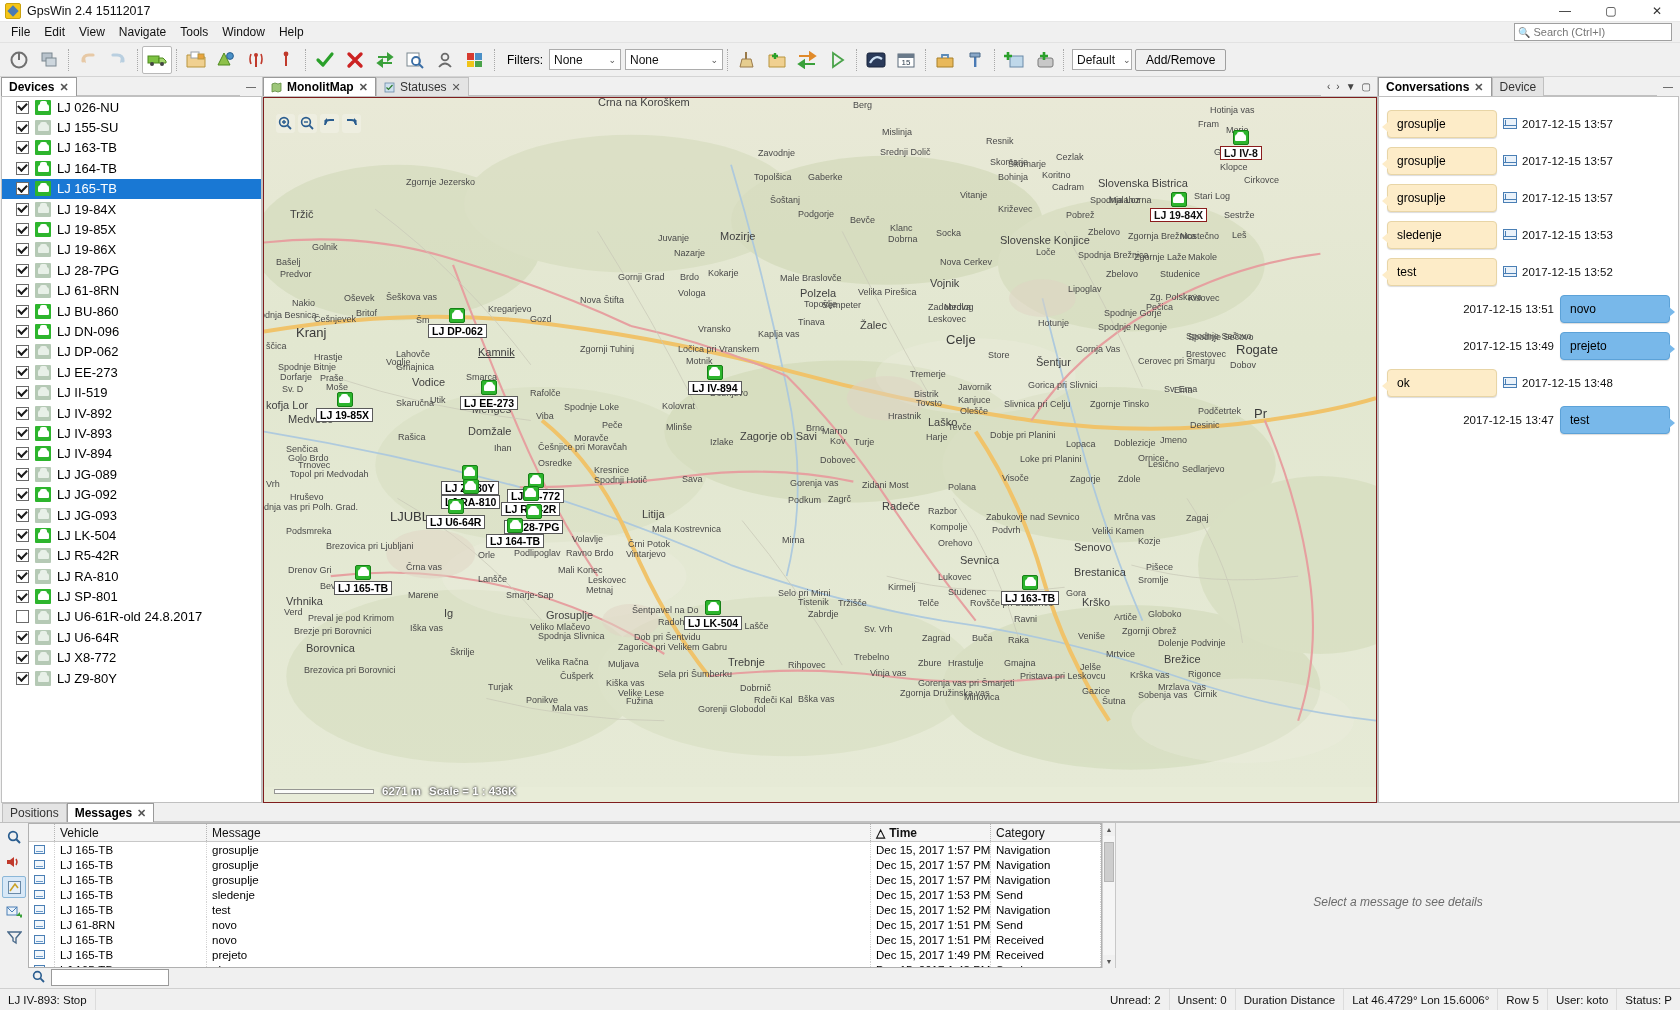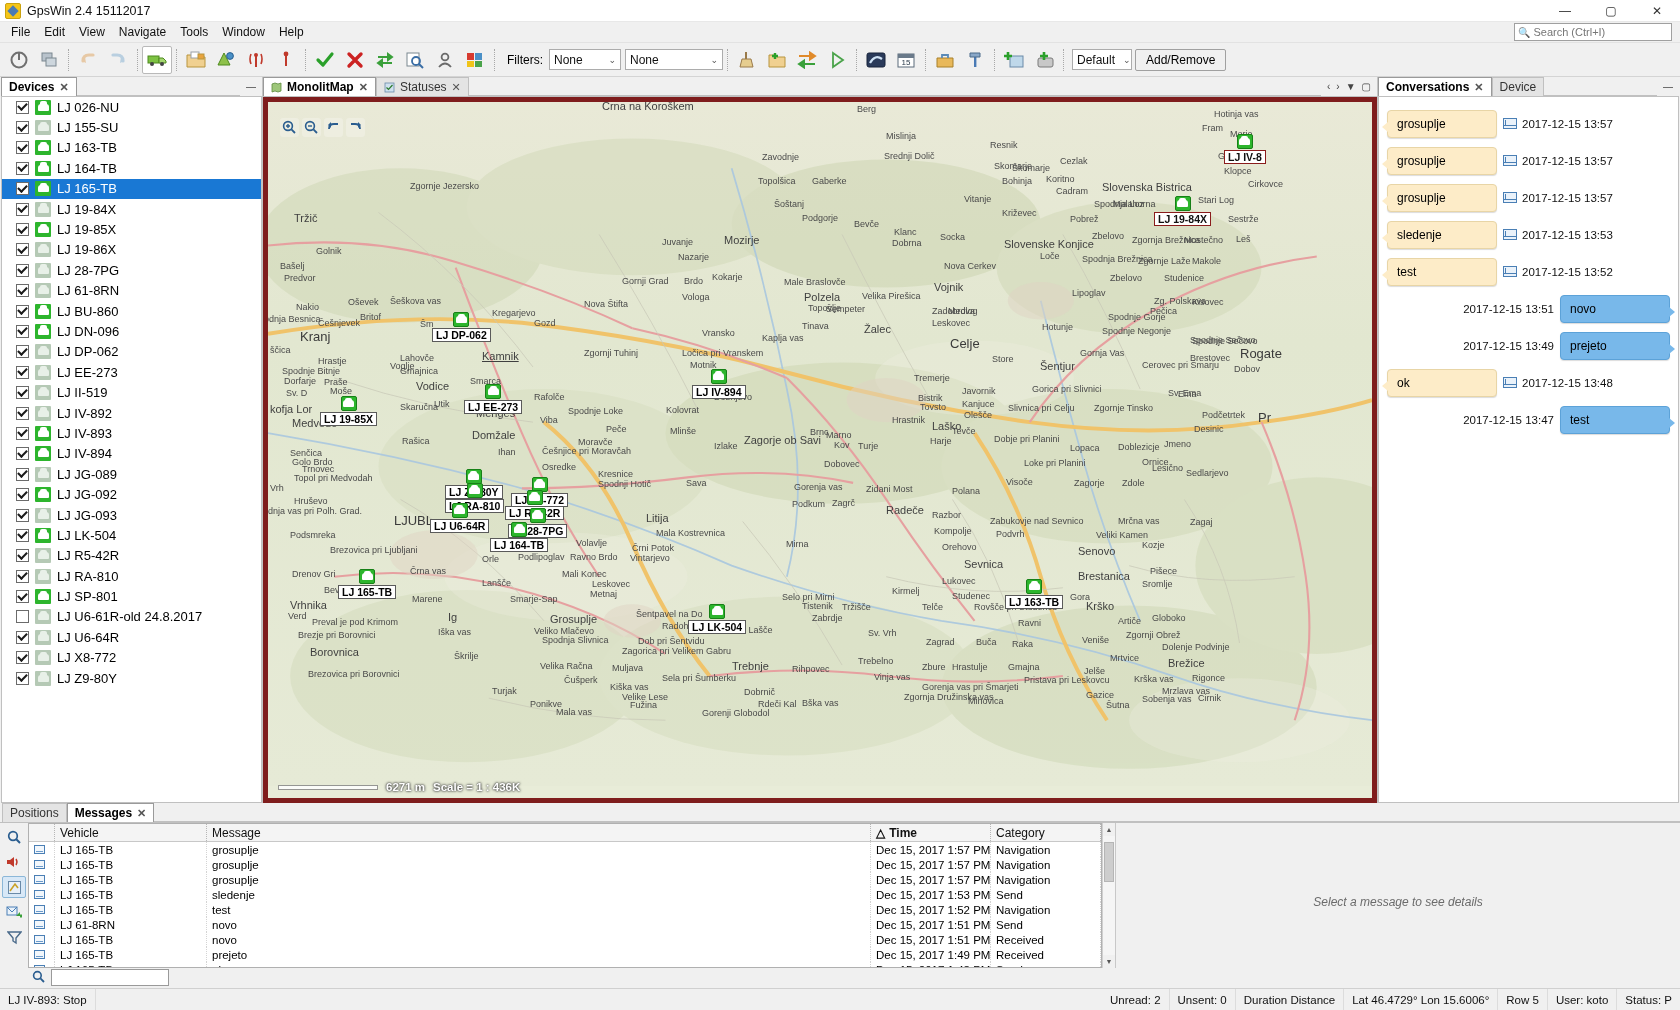--- a/index.html
+++ b/index.html
@@ -111,21 +111,21 @@
   .dev-icon .car::before {
     content:""; position:absolute; left:2px; top:-2.5px; width:7px; height:4px;
     background:#fff; border-radius:2px 2px 0 0;
   }
   .dev-icon.idle .car, .dev-icon.idle .car::before { background: #e8f0e8; }
   .dev-label { font-size: 13px; white-space: nowrap; }
 
   
   .mapwrap { flex: 1 1 auto; display: flex; flex-direction: column; min-width:0; }
   .map-area { flex: 1 1 auto; position: relative; min-height:0;
-              border: 5px solid #7f1d1d; background: #e8ecd8; overflow: hidden; }
+              border: 1px solid #7f1d1d; background: #e8ecd8; overflow: hidden; }
   .map-canvas { position:absolute; inset:0; }
   .map-tools {
     position: absolute; left: 12px; top: 16px; display: flex; gap: 3px; z-index: 30;
   }
   .map-tool {
     width: 19px; height: 19px; border-radius: 3px;
     display:flex; align-items:center; justify-content:center; font-size: 11px;
     color: #2a5d8f; background: rgba(255,255,255,0.25);
   }
   .scalebar {
@@ -987,21 +987,21 @@
             <div class="map-label" style="left: 884px; top: 511px;">Globoko</div>
             <div class="map-label" style="left: 20px; top: 509px;">Verd</div>
             <div class="map-label" style="left: 44px; top: 515px;">Preval je pod Krimom</div>
             <div class="map-label" style="left: 394px; top: 519px;">Radohova vas</div>
             <div class="map-label" style="left: 544px; top: 511px;">Zabrdje</div>
             <div class="map-label" style="left: 750px; top: 516px;">Ravni</div>
             <div class="map-label" style="left: 266px; top: 524px;">Veliko Mlačevo</div>
             <div class="map-label" style="left: 454px; top: 523px;">Velike Lašče</div>
             <div class="map-label" style="left: 858px; top: 528px;">Zgornji Obrež</div>
             <div class="map-label" style="left: 30px; top: 528px;">Brezje pri Borovnici</div>
-            <div class="map-label" style="left: 170px; top: 525px;">Iška vas</div>
+            <div class="map-label" style="left: 146px; top: 525px;">Iška vas</div>
             <div class="map-label" style="left: 274px; top: 533px;">Spodnja Slivnica</div>
             <div class="map-label" style="left: 370px; top: 534px;">Dob pri Šentvidu</div>
             <div class="map-label" style="left: 600px; top: 526px;">Sv. Vrh</div>
             <div class="map-label" style="left: 658px; top: 535px;">Zagrad</div>
             <div class="map-label" style="left: 708px; top: 535px;">Buča</div>
             <div class="map-label" style="left: 744px; top: 537px;">Raka</div>
             <div class="map-label" style="left: 814px; top: 533px;">Veniše</div>
             <div class="map-label" style="left: 894px; top: 540px;">Dolenje Podvinje</div>
             <div class="map-label mid" style="left: 42px; top: 544px;">Borovnica</div>
             <div class="map-label" style="left: 186px; top: 549px;">Škrilje</div>

